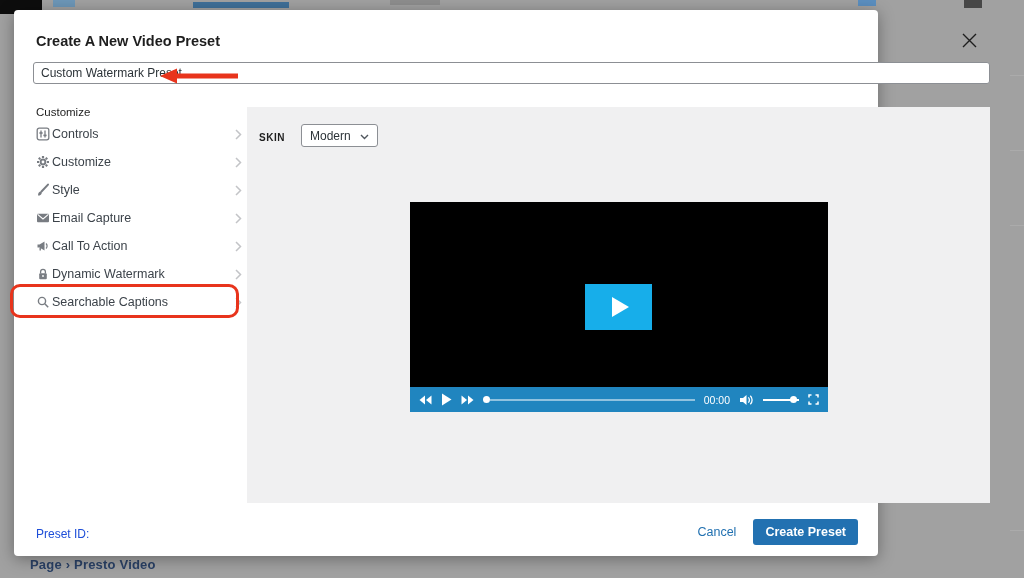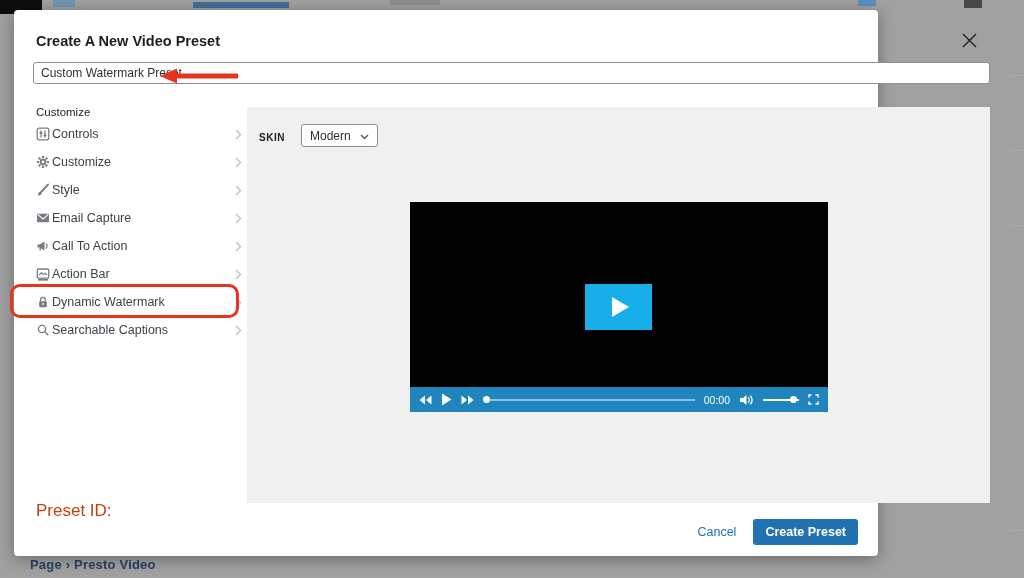--- a/index.html
+++ b/index.html
@@ -74,21 +74,21 @@
   .cbtn { display:flex; align-items:center; background:none; border:none; padding:0; cursor:pointer; }
   .progress { flex:1; display:flex; align-items:center; cursor:pointer; }
   .progress-dot { width:7px; height:7px; border-radius:50%; background:#fff; flex:0 0 auto; }
   .progress-track { flex:1; height:2px; background:rgba(255,255,255,.5); }
   .time { font-size:10.5px; color:#fff; white-space:nowrap; }
   .vol-slider { width:36px; height:7px; position:relative; cursor:pointer; flex:0 0 auto; }
   .vol-track { position:absolute; left:0; top:2.5px; width:36px; height:2.5px; background:#fff; }
   .vol-dot { position:absolute; right:2px; top:0; width:7px; height:7px; border-radius:50%; background:#fff; }
 
   
-  .preset-id { left:22px; top:491px; font-size:17px; color:#c2410c; }
+  .preset-id { left:22px; top:517px; font-size:12px; color:#1d4ed8; }
   .footer-actions { right:20px; top:509px; height:26px; display:flex; align-items:center; gap:17px; }
   .cancel-link { color:#2271b1; font-size:12.5px; text-decoration:none; cursor:pointer; background:none; border:none; font-family:"Liberation Sans",sans-serif; }
   .create-btn {
     background:#2271b1; color:#fff; border:none; border-radius:3px;
     height:26px; padding:0 12px; font-size:12.5px; font-weight:bold;
     font-family:"Liberation Sans",sans-serif; cursor:pointer;
   }
 </style>
 </head>
 <body>
@@ -209,35 +209,20 @@
         </svg>
       </span>
       <span class="side-label">Call To Action</span>
       <span class="side-chevron">
         <svg width="7" height="11" viewBox="0 0 7 11">
             <polyline points="1,1 5.5,5.5 1,10" fill="none" stroke="#c3c4c7" stroke-width="1.5"></polyline>
           </svg>
       </span>
     </div>
 
-    <div class="side-row">
-      <span class="side-icon">
-        <svg width="14" height="14" viewBox="0 0 14 14" fill="none" stroke="#787c82">
-          <rect x="1.3" y="2" width="11.4" height="9.2" rx="1" stroke-width="1.3"></rect>
-          <path d="M3 8 L5.5 5.8 L7.5 7.6 L9.2 6.2 L11 8" stroke-width="1.1"></path>
-          <line x1="2" y1="12.8" x2="12" y2="12.8" stroke-width="1.6"></line>
-        </svg>
-      </span>
-      <span class="side-label">Action Bar</span>
-      <span class="side-chevron">
-        <svg width="7" height="11" viewBox="0 0 7 11">
-            <polyline points="1,1 5.5,5.5 1,10" fill="none" stroke="#c3c4c7" stroke-width="1.5"></polyline>
-          </svg>
-      </span>
-    </div>
 
     <div class="side-row">
       <span class="side-icon">
         <svg width="14" height="14" viewBox="0 0 14 14">
           <path d="M4.6 6.5 V4.8 a2.4 2.4 0 0 1 4.8 0 V6.5" fill="none" stroke="#787c82" stroke-width="1.3"></path>
           <rect x="3.2" y="6.3" width="7.6" height="6" rx="1" fill="#787c82"></rect>
           <circle cx="7" cy="9" r="0.9" fill="#fff"></circle>
         </svg>
       </span>
       <span class="side-label">Dynamic Watermark</span>

